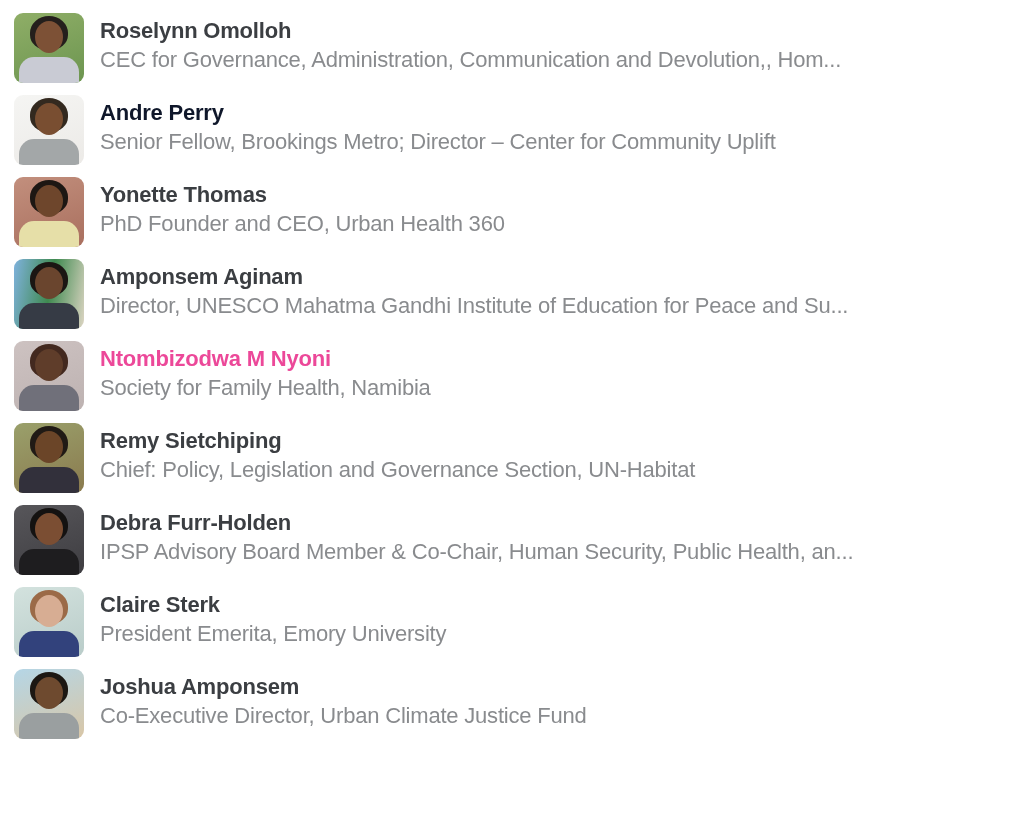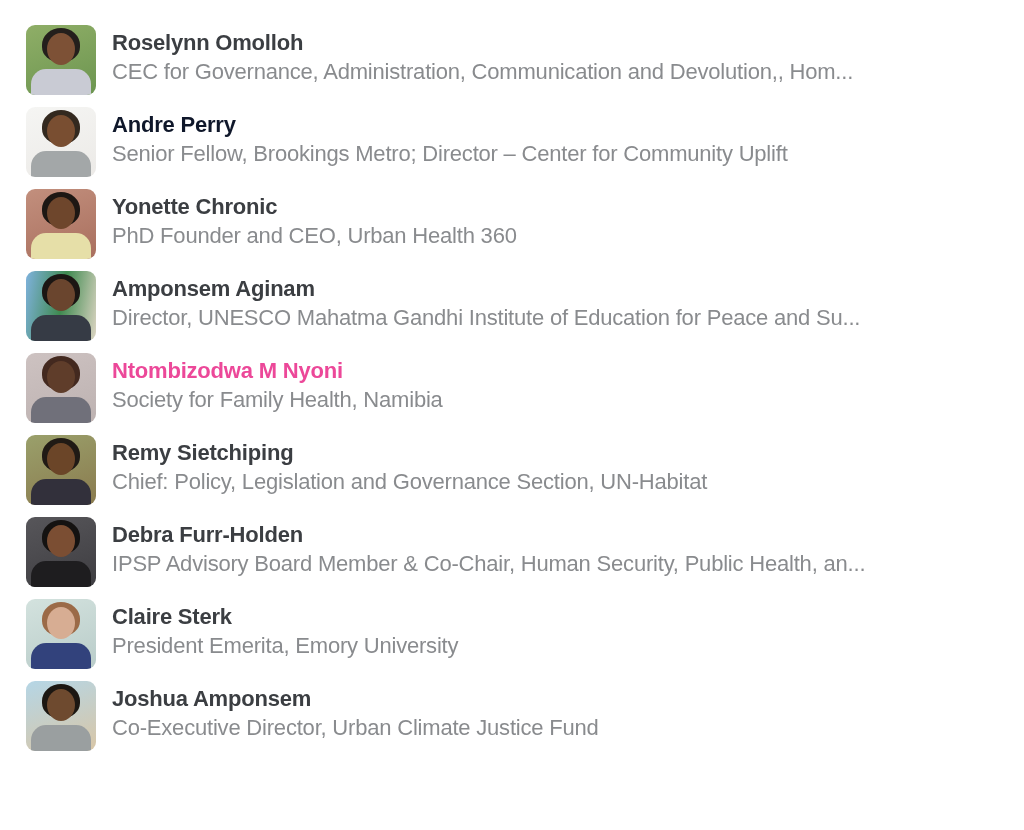--- a/index.html
+++ b/index.html
@@ -8,21 +8,21 @@
     background: #ffffff;
   }
   body {
     width: 1024px;
     height: 830px;
     overflow: hidden;
     font-family: "Liberation Sans", "DejaVu Sans", sans-serif;
   }
   ul.speaker-list {
     list-style: none;
-    margin: 12px;
+    margin: 0;
     padding: 13px 30px 0 14px;
   }
   li.row {
     display: flex;
     align-items: flex-start;
     height: 70px;
     margin-bottom: 12px;
     cursor: pointer;
   }
   .avatar {
@@ -104,21 +104,21 @@
       <div class="title" style="color: rgb(137, 139, 142);">Senior Fellow, Brookings Metro; Director – Center for Community Uplift</div>
     </div>
   </li>
     <li class="row">
     <div class="avatar" style="background: linear-gradient(160deg, rgb(194, 143, 125), rgb(169, 111, 94));">
       <div class="av-hair" style="background: rgb(29, 23, 19);"></div>
       <div class="av-head" style="background: rgb(110, 70, 44);"></div>
       <div class="av-torso" style="background: rgb(230, 223, 168);"></div>
     </div>
     <div class="text-col">
-      <div class="name" style="color: rgb(59, 62, 66);">Yonette Chronic</div>
+      <div class="name" style="color: rgb(59, 62, 66);">Yonette Thomas</div>
       <div class="title" style="color: rgb(137, 139, 142);">PhD Founder and CEO, Urban Health 360</div>
     </div>
   </li>
     <li class="row">
     <div class="avatar" style="background: linear-gradient(100deg, rgb(127, 178, 221), rgb(63, 138, 80), rgb(221, 213, 195));">
       <div class="av-hair" style="background: rgb(27, 22, 19);"></div>
       <div class="av-head" style="background: rgb(106, 69, 46);"></div>
       <div class="av-torso" style="background: rgb(54, 59, 69);"></div>
     </div>
     <div class="text-col">

